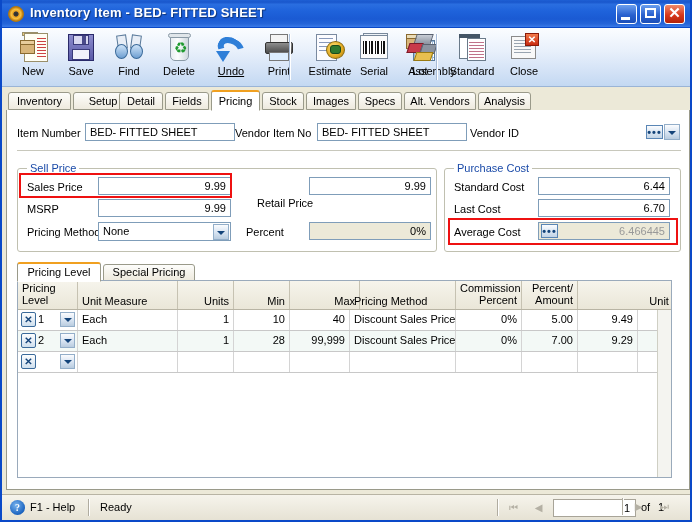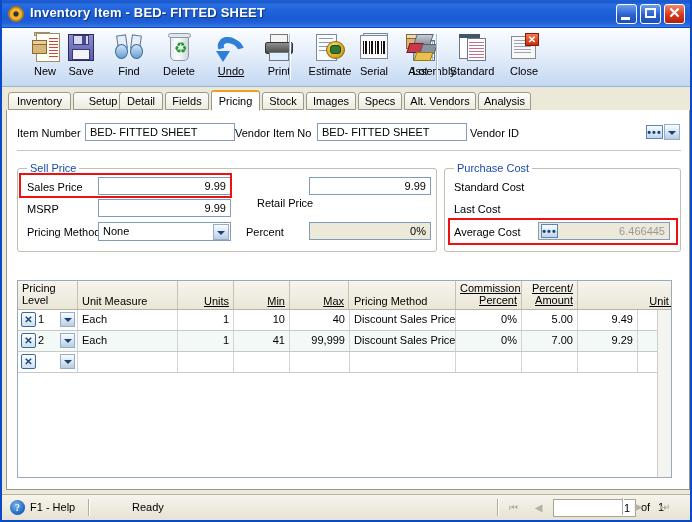--- a/index.html
+++ b/index.html
@@ -368,21 +368,21 @@
   }
   .gh {
     position: absolute; top: 0; height: 28px;
     box-sizing: border-box;
     border-right: 1px solid #c6c2b2;
     font-size: 11px; color: #000;
     padding: 1px 4px 0 4px;
     line-height: 12px;
     overflow: hidden;
   }
-  .gh.r { text-align: right; text-decoration: underline; }
+  .gh.r { text-align: right; }
   .gh .two { display:block; }
   .gh.vbot { padding-top: 14px; }
   .grow {
     position: absolute; left: 0; height: 21px;
     box-sizing: border-box;
     border-bottom: 1px solid #c8c8c8;
   }
   .gc {
     position: absolute; top: 0; height: 20px;
     box-sizing: border-box;
@@ -466,21 +466,21 @@
     <div class="winbtn max">
       <span class="glyph-max"></span>
     </div>
     <div class="winbtn close">
       <span class="glyph-close">✕</span>
     </div>
   </div>
 
   <div class="toolbar">
 
-    <div class="tbtn" style="left:16px;text-align:center;">
+    <div class="tbtn" style="left:4px;text-align:center;">
       <span class="ico ico-new">
         <span class="ic tabtop"></span>
           <span class="ic page"></span>
           <span class="ic lines"></span>
         <span class="ic box"></span>
           <span class="ic boxtop"></span>
       </span>
       <span class="lbl">New</span>
     </div>
 
@@ -639,41 +639,47 @@
 
       <div class="fld-label" style="left:228px; top:57px;">Percent</div>
       <div class="tbox right ro" style="left:291px; top:53px; width:122px; height:18px;">0%</div>
     </div>
     <div class="redbox" style="left:12px; top:63px; width:213px; height:25px;"></div>
 
     <div class="group" style="left:437px; top:58px; width:237px; height:84px;">
       <div class="group-title">Purchase Cost</div>
 
       <div class="fld-label" style="left:9px; top:12px;">Standard Cost</div>
+      <div class="tbox right" style="left:93px; top:8px; width:132px; height:18px;">6.44</div>
 
       <div class="fld-label" style="left:9px; top:34px;">Last Cost</div>
+      <div class="tbox right" style="left:93px; top:30px; width:132px; height:18px;">6.70</div>
 
       <div class="fld-label" style="left:9px; top:57px;">Average Cost</div>
       <div class="tbox right gray" style="left:93px; top:53px; width:132px; height:18px;">6.466445</div>
       <div class="ellbtn" style="left:96px; top:55px; width:17px; height:14px;">•••</div>
     </div>
     <div class="redbox" style="left:441px; top:108px; width:230px; height:27px;"></div>
 
+    <div class="innertabrow">
+      <div class="itab active" style="left:0px;  width:84px;">Pricing Level</div>
+      <div class="itab" style="left:86px; width:92px;">Special Pricing</div>
+    </div>
 
     <div class="gridwrap">
 
       <div class="ghead" style="width:655px;">
         <div class="gh" style="left:0px;   width:60px;">
           <span class="two">Pricing</span>
           <span class="two">Level</span>
         </div>
         <div class="gh vbot" style="left:60px;  width:100px;">Unit Measure</div>
         <div class="gh vbot r" style="left:160px; width:56px;">Units</div>
         <div class="gh vbot r" style="left:216px; width:56px;">Min</div>
-        <div class="gh vbot r" style="left:271px; width:60px;">Max</div>
+        <div class="gh vbot r" style="left:282px; width:60px;">Max</div>
         <div class="gh vbot" style="left:332px; width:106px;">Pricing Method</div>
         <div class="gh r" style="left:438px; width:66px;">
           <span class="two">Commission</span>
           <span class="two">Percent</span>
         </div>
         <div class="gh r" style="left:504px; width:56px;">
           <span class="two">Percent/</span>
           <span class="two">Amount</span>
         </div>
         <div class="gh vbot r" style="left:620px; width:62px;">Unit Total</div>
@@ -697,21 +703,21 @@
       </div>
 
       <div class="grow" style="top:50px; width:655px; background:#f3f9f6;">
         <div class="gc" style="left:0px; width:60px;">
           <span class="xbtn">✕</span>
           <span class="rowidx">2</span>
           <span class="rowcombo"></span>
         </div>
         <div class="gc" style="left:60px;  width:100px;">Each</div>
         <div class="gc r" style="left:160px; width:56px;">1</div>
-        <div class="gc r" style="left:216px; width:56px;">41</div>
+        <div class="gc r" style="left:216px; width:56px;">28</div>
         <div class="gc r" style="left:272px; width:60px;">99,999</div>
         <div class="gc" style="left:332px; width:106px;">Discount Sales Price</div>
         <div class="gc r" style="left:438px; width:66px;">0%</div>
         <div class="gc r" style="left:504px; width:56px;">7.00</div>
         <div class="gc r" style="left:560px; width:60px;">9.29</div>
         <div class="gc r" style="left:620px; width:62px;">9.29</div>
       </div>
 
       <div class="grow" style="top:71px; width:655px; background:#ffffff;">
         <div class="gc" style="left:0px; width:60px;">
@@ -731,21 +737,21 @@
       </div>
 
       <div class="gvsb"></div>
     </div>
   </div>
 
   <div class="statusbar">
     <div class="helpicon">?</div>
     <div class="sbtext" style="left:28px;">F1 - Help</div>
     <div class="sbsep" style="left:86px;"></div>
-    <div class="sbtext" style="left:110px;padding-left:20px;">Ready</div>
+    <div class="sbtext" style="left:78px;padding-left:20px;">Ready</div>
 
     <div class="sbsep" style="left:495px;"></div>
     <div class="navbtn" style="left:503px;">⏮</div>
     <div class="navbtn" style="left:528px;">◀</div>
     <div class="navbox" style="left:551px;">1</div>
     <div class="sbtext" style="left:639px;">of</div>
     <div class="sbtext" style="left:656px;">1</div>
 
   </div>
 

